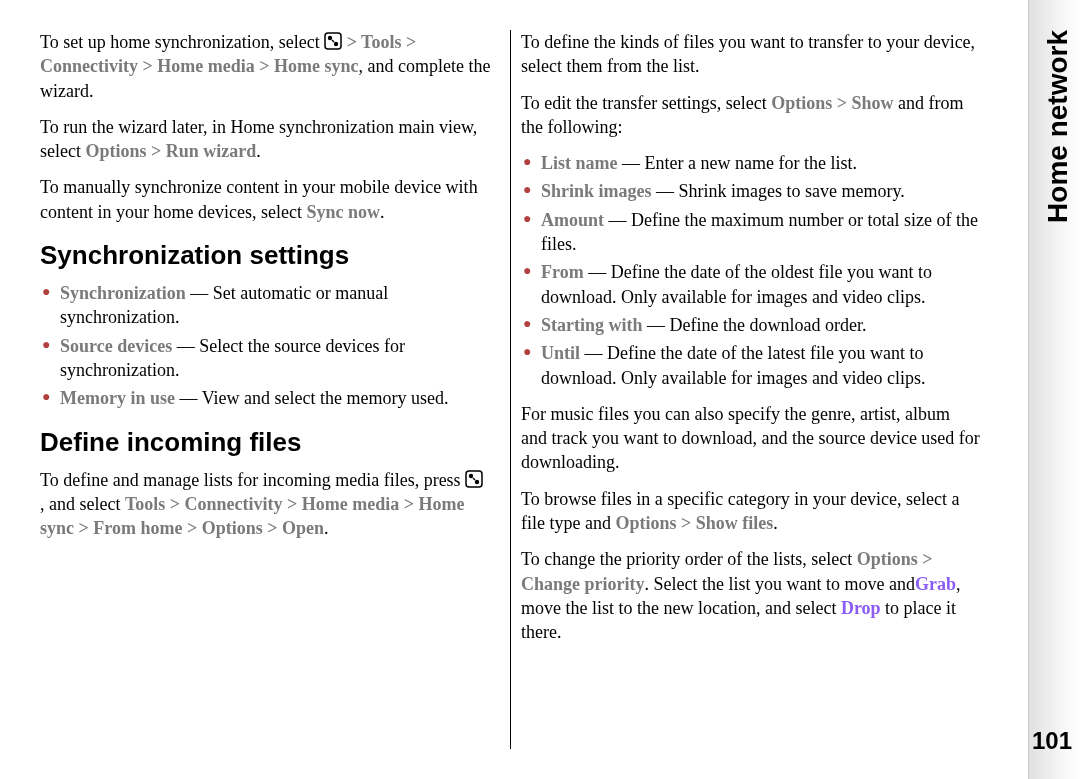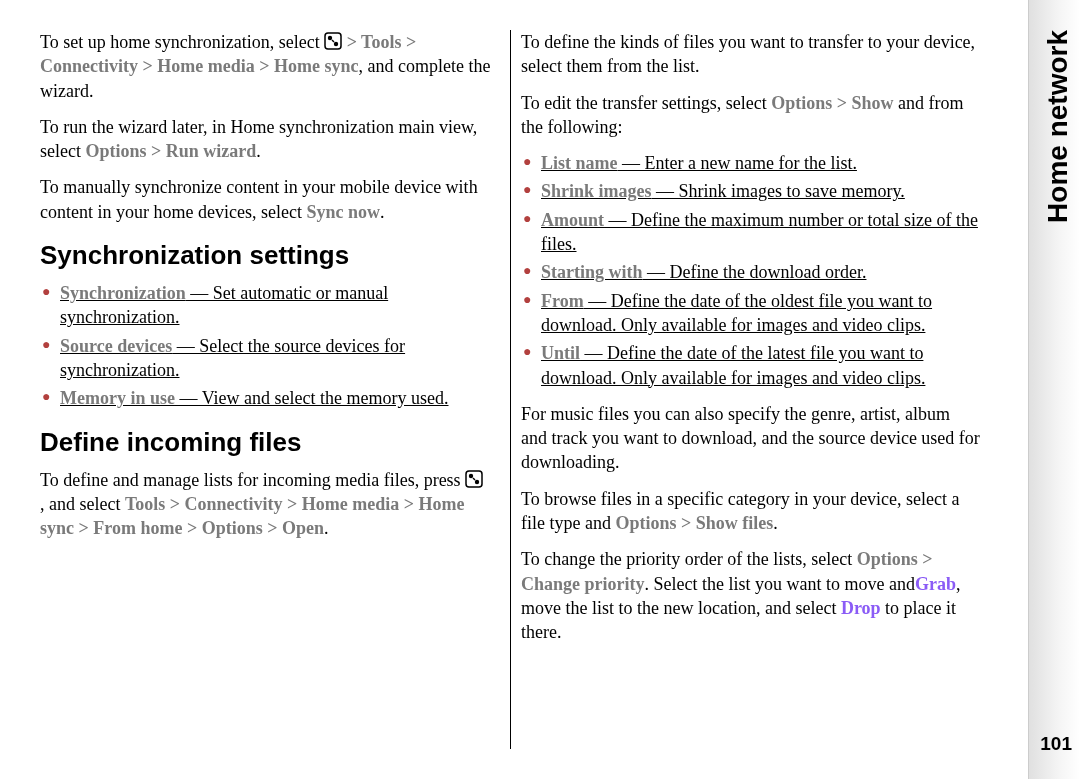--- a/index.html
+++ b/index.html
@@ -38,21 +38,20 @@
     margin-bottom: 8px;
     font-family: Verdana, Arial, sans-serif;
   }
   .b { font-weight: bold; color: #7a7a7a; }
   .bk { font-weight: bold; color: #8b5cf6; }
   ul { list-style: none; margin-bottom: 12px; }
   ul li {
     position: relative;
     padding-left: 20px;
     margin-bottom: 4px;
-    text-decoration: underline;
   }
   ul li::before {
     content: "●";
     color: #b2403e;
     position: absolute;
     left: 2px;
     top: 0;
     font-size: 14px;
     line-height: 1.6;
   }
@@ -73,21 +72,21 @@
     font-weight: bold;
     font-family: Verdana, Arial, sans-serif;
     writing-mode: vertical-rl;
     transform: rotate(180deg);
     white-space: nowrap;
   }
   .pagenum {
     position: absolute;
     right: 8px;
     bottom: 24px;
-    font-size: 19px;
+    font-size: 24px;
     font-weight: bold;
     font-family: Verdana, Arial, sans-serif;
   }
   .icon-menu {
     display: inline-block;
     width: 18px;
     height: 18px;
     vertical-align: -2px;
     position: relative;
   }
@@ -131,22 +130,22 @@
 
   <div class="col col-right">
     <p>To define the kinds of files you want to transfer to your device, select them from the list.</p>
     <p>
       <span>To edit the transfer settings, select </span><span class="b">Options</span><span class="b"> &gt; </span><span class="b">Show</span><span> and from the following:</span>
     </p>
     <ul>
       <li><span class="b">List name</span><span> — Enter a new name for the list.</span></li>
       <li><span class="b">Shrink images</span><span> — Shrink images to save memory.</span></li>
       <li><span class="b">Amount</span><span> — Define the maximum number or total size of the files.</span></li>
+      <li><span class="b">From</span><span> — Define the date of the oldest file you want to download. Only available for images and video clips.</span></li>
       <li><span class="b">Starting with</span><span> — Define the download order.</span></li>
-      <li><span class="b">From</span><span> — Define the date of the oldest file you want to download. Only available for images and video clips.</span></li>
       <li><span class="b">Until</span><span> — Define the date of the latest file you want to download. Only available for images and video clips.</span></li>
     </ul>
     <p>For music files you can also specify the genre, artist, album and track you want to download, and the source device used for downloading.</p>
     <p>
       <span>To browse files in a specific category in your device, select a file type and </span><span class="b">Options</span><span class="b"> &gt; </span><span class="b">Show files</span><span>.</span>
     </p>
     <p>
       <span>To change the priority order of the lists, select </span><span class="b">Options</span><span class="b"> &gt; </span><span class="b">Change priority</span><span>. Select the list you want to move and</span><span class="bk">Grab</span><span>, move the list to the new location, and select </span><span class="bk">Drop</span><span> to place it there.</span>
     </p>
   </div>

